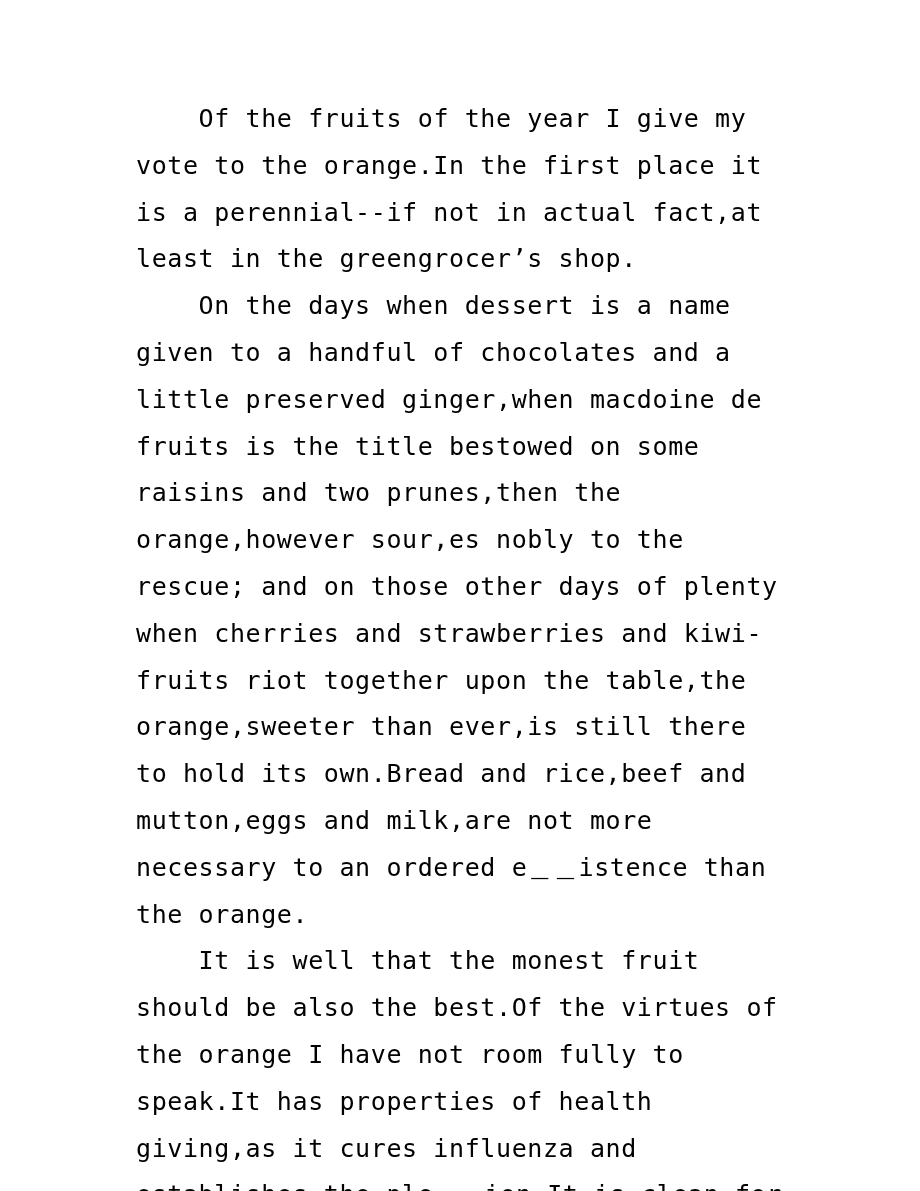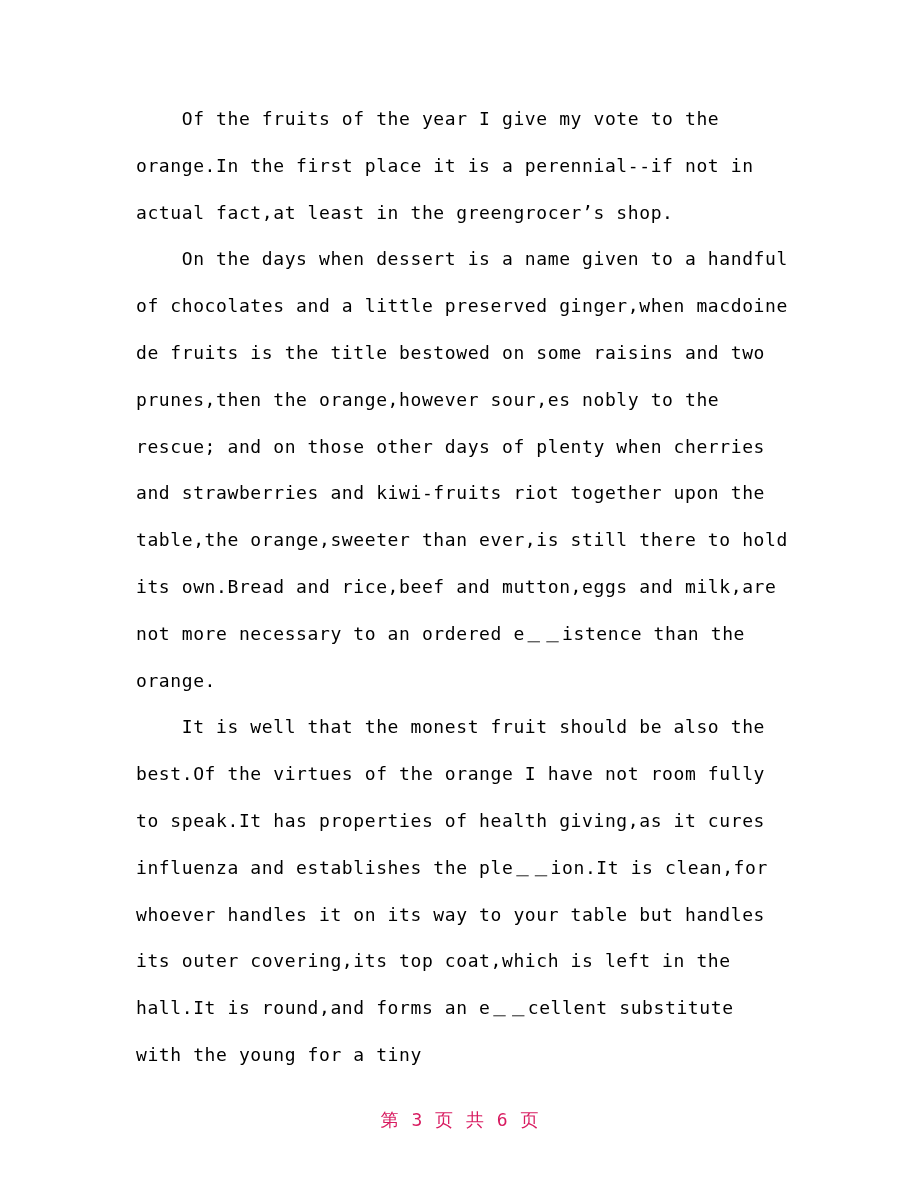--- a/index.html
+++ b/index.html
@@ -22,21 +22,21 @@
     width: 920px;
     height: 1191px;
   }
   .content {
     position: absolute;
     left: 136px;
     top: 96px;
     width: 652px;
   }
   .para {
-    font-size: 18px;
+    font-size: 25px;
     line-height: 46.8px;
     letter-spacing: 0.6px;
     margin: 0 0 0 0;
     white-space: pre-wrap;
     word-break: break-word;
     color: #000000;
   }
   .para + .para {
     margin-top: 0px;
   }
@@ -54,14 +54,13 @@
 </style>
 </head>
 <body>
 
 <div class="page">
   <div class="content">
     <p class="para">    Of the fruits of the year I give my vote to the orange.In the first place it is a perennial--if not in actual fact,at least in the greengrocer’s shop.</p>
     <p class="para">    On the days when dessert is a name given to a handful of chocolates and a little preserved ginger,when macdoine de fruits is the title bestowed on some raisins and two prunes,then the orange,however sour,es nobly to the rescue; and on those other days of plenty when cherries and strawberries and kiwi-fruits riot together upon the table,the orange,sweeter than ever,is still there to hold its own.Bread and rice,beef and mutton,eggs and milk,are not more necessary to an ordered e＿＿istence than the orange.</p>
     <p class="para">    It is well that the monest fruit should be also the best.Of the virtues of the orange I have not room fully to speak.It has properties of health giving,as it cures influenza and establishes the ple＿＿ion.It is clean,for whoever handles it on its way to your table but handles its outer covering,its top coat,which is left in the hall.It is round,and forms an e＿＿cellent substitute with the young for a tiny</p>
   </div>
-  <div class="footer">第 3 页 共 6 页</div>
 </div>
 
 </body></html>

